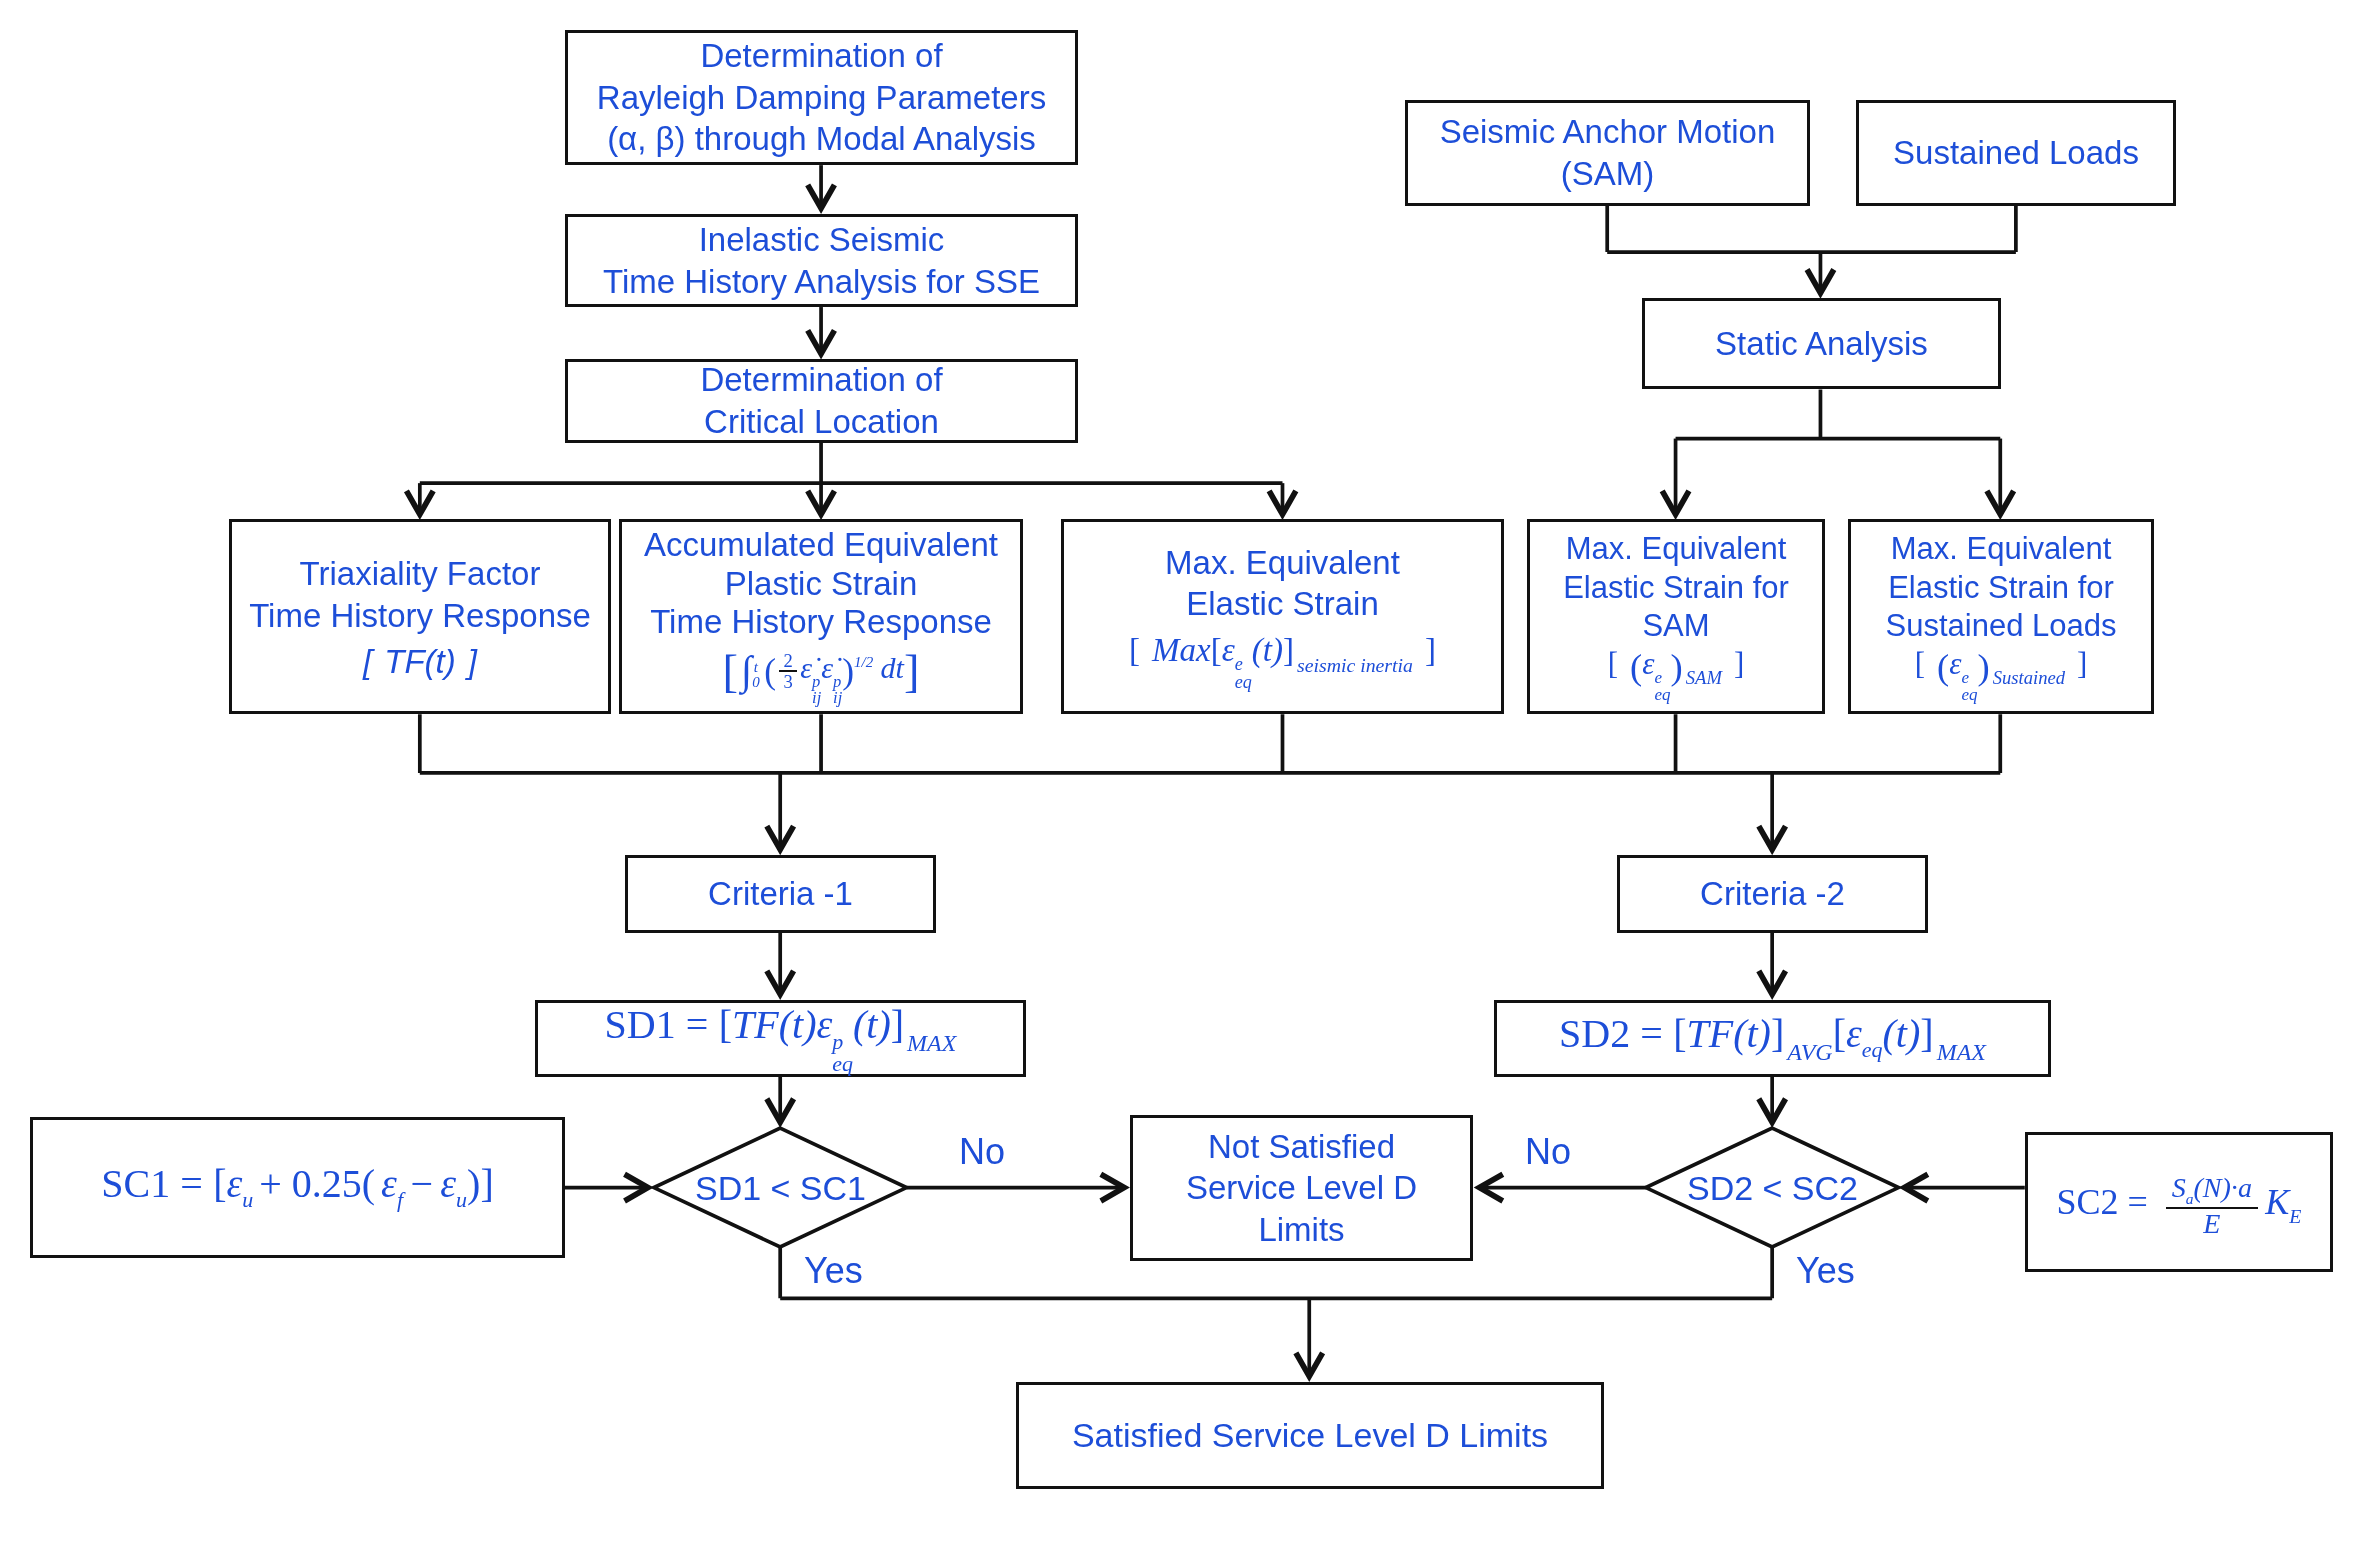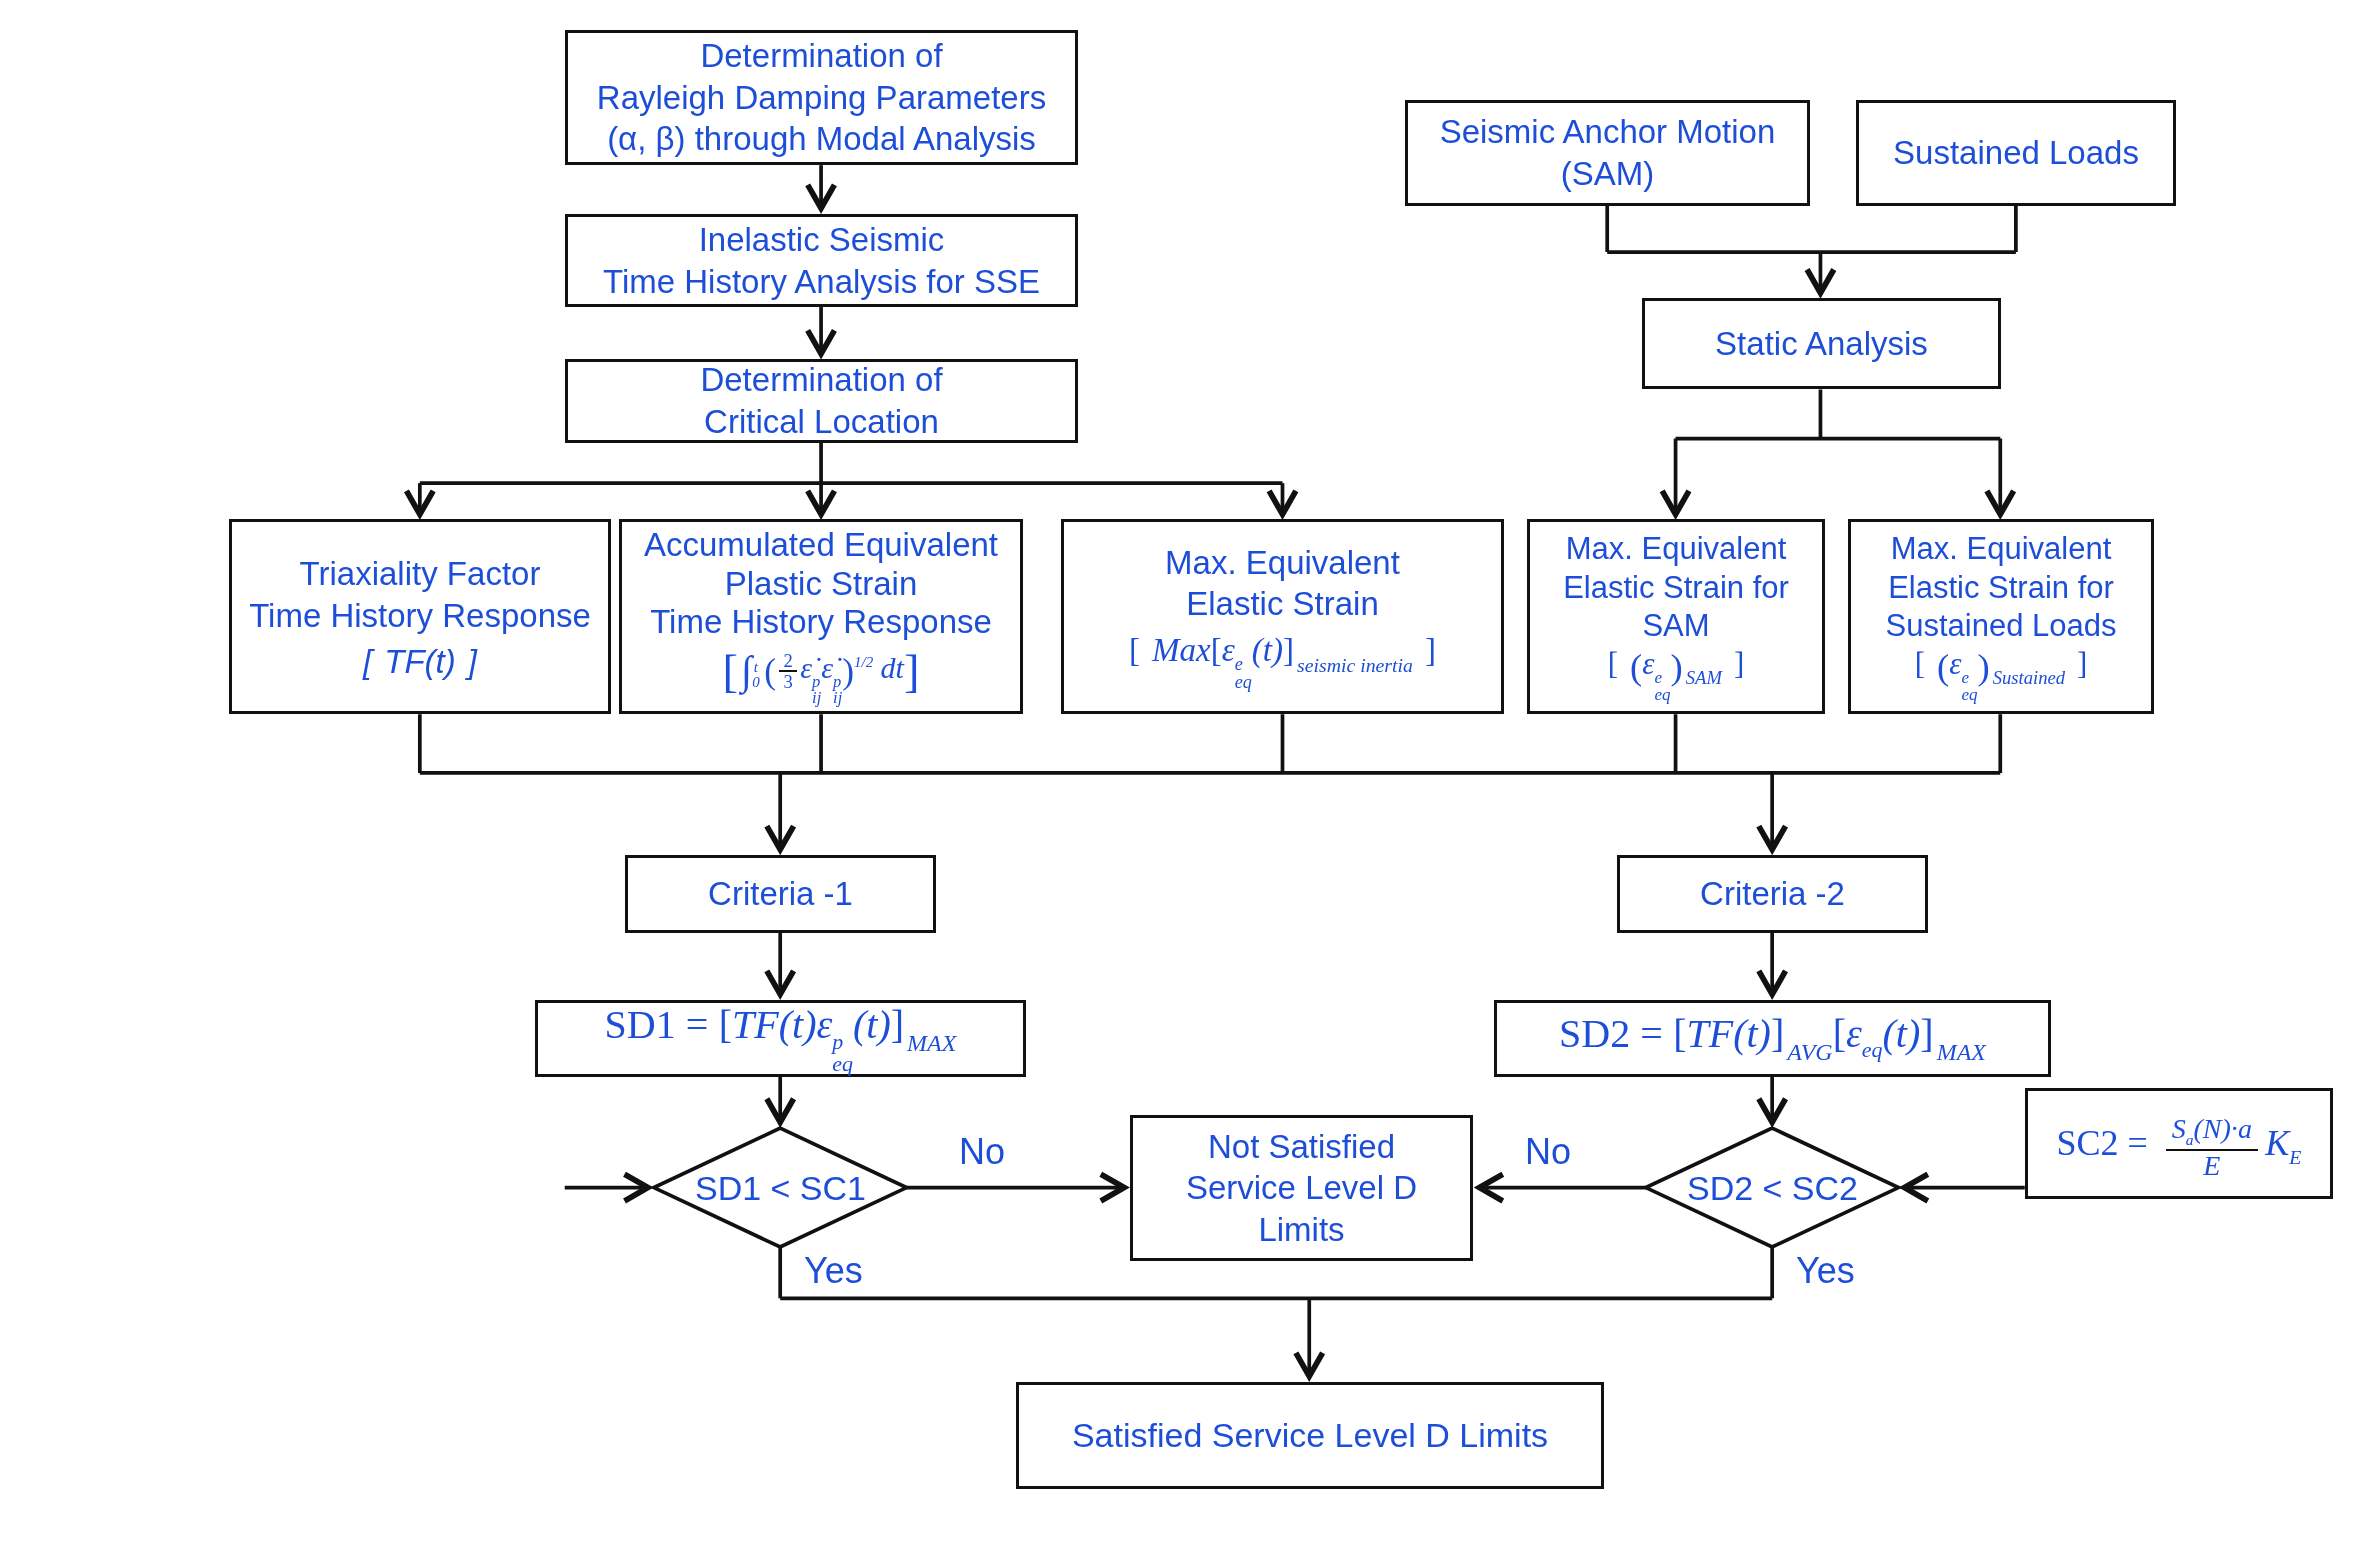--- a/index.html
+++ b/index.html
@@ -178,22 +178,25 @@
     <span class="fline big"><span class="roman">SD1 =</span><span>[</span><span class="it">TF(t)</span><span class="it">ε</span><span class="ss">
           <span>p</span>
           <span>eq</span>
         </span><span class="it">(t)</span><span>]</span><span class="tag">MAX</span></span>
   </div>
 
   <div class="box" style="left:1494px;top:1000px;width:557px;height:77px">
     <span class="fline big"><span class="roman">SD2 =</span><span>[</span><span class="it">TF(t)</span><span>]</span><span class="tag">AVG</span><span>[</span><span class="it">ε</span><sub class="m">eq</sub><span class="it">(t)</span><span>]</span><span class="tag">MAX</span></span>
   </div>
 
-
-  <div class="box" style="left:2025px;top:1088px;width:308px;height:111px">
+  <div class="box" style="left:30px;top:1117px;width:535px;height:141px">
+    <span class="fline big"><span class="roman">SC1 =</span><span>[</span><span class="it">ε</span><sub class="m">u</sub><span style="margin:0 6px">+ 0.25(</span><span class="it">ε</span><sub class="m">f</sub><span style="margin:0 7.4px">−</span><span class="it">ε</span><sub class="m">u</sub><span>)]</span></span>
+  </div>
+
+  <div class="box" style="left:2025px;top:1132px;width:308px;height:140px">
     <span class="fline" style="font-size:36px"><span class="roman">SC2 =</span><span class="frac sc2f">
           <span class="num"><span class="it">S</span><sub class="m">a</sub><span class="it">(N)·a</span></span>
           <span class="den it">E</span>
         </span><span class="it">K</span><sub class="m">E</sub></span>
   </div>
 
   <div class="dtext" style="left:654px;top:1167px;width:253px;height:42px">SD1 &lt; SC1</div>
   <div class="dtext" style="left:1646px;top:1167px;width:253px;height:42px">SD2 &lt; SC2</div>
 
   <div class="box" style="left:1130px;top:1115px;width:343px;height:146px">

